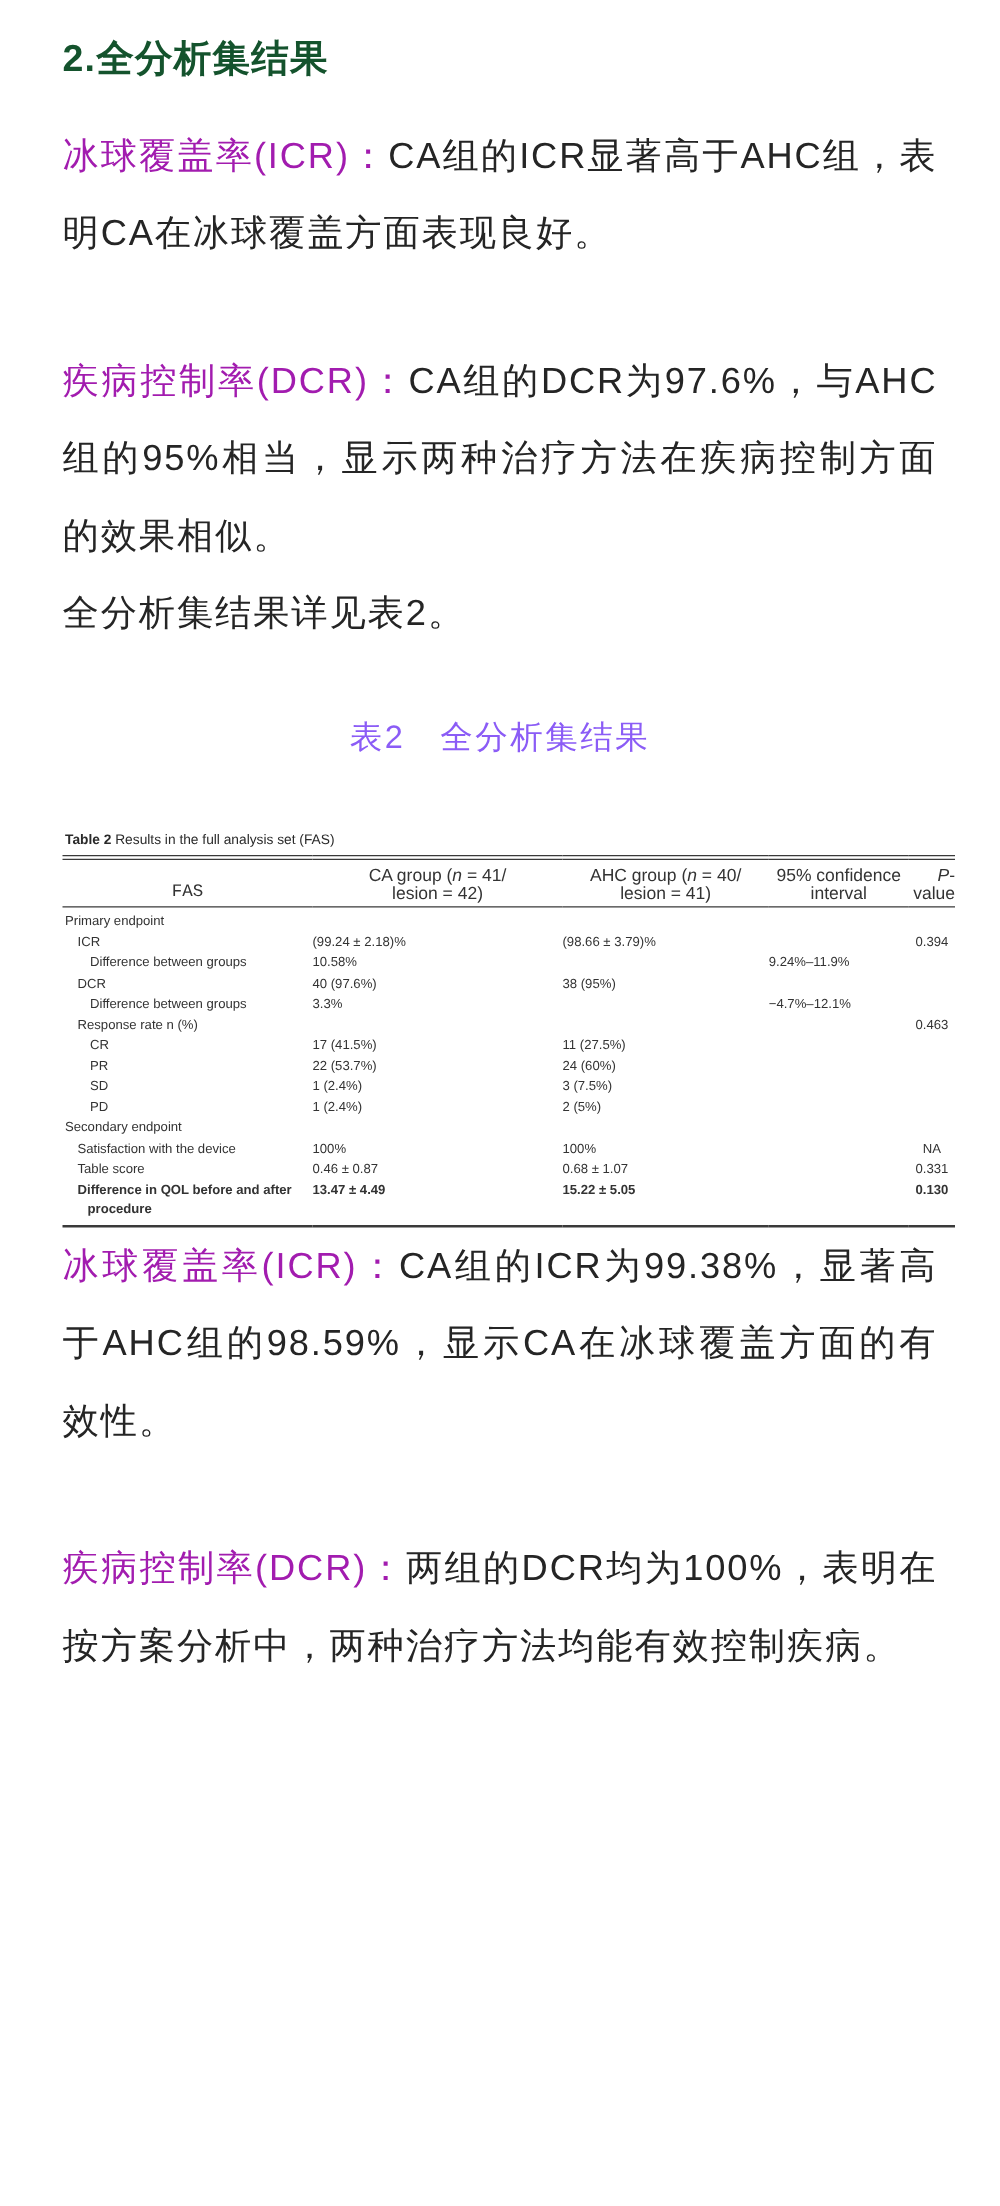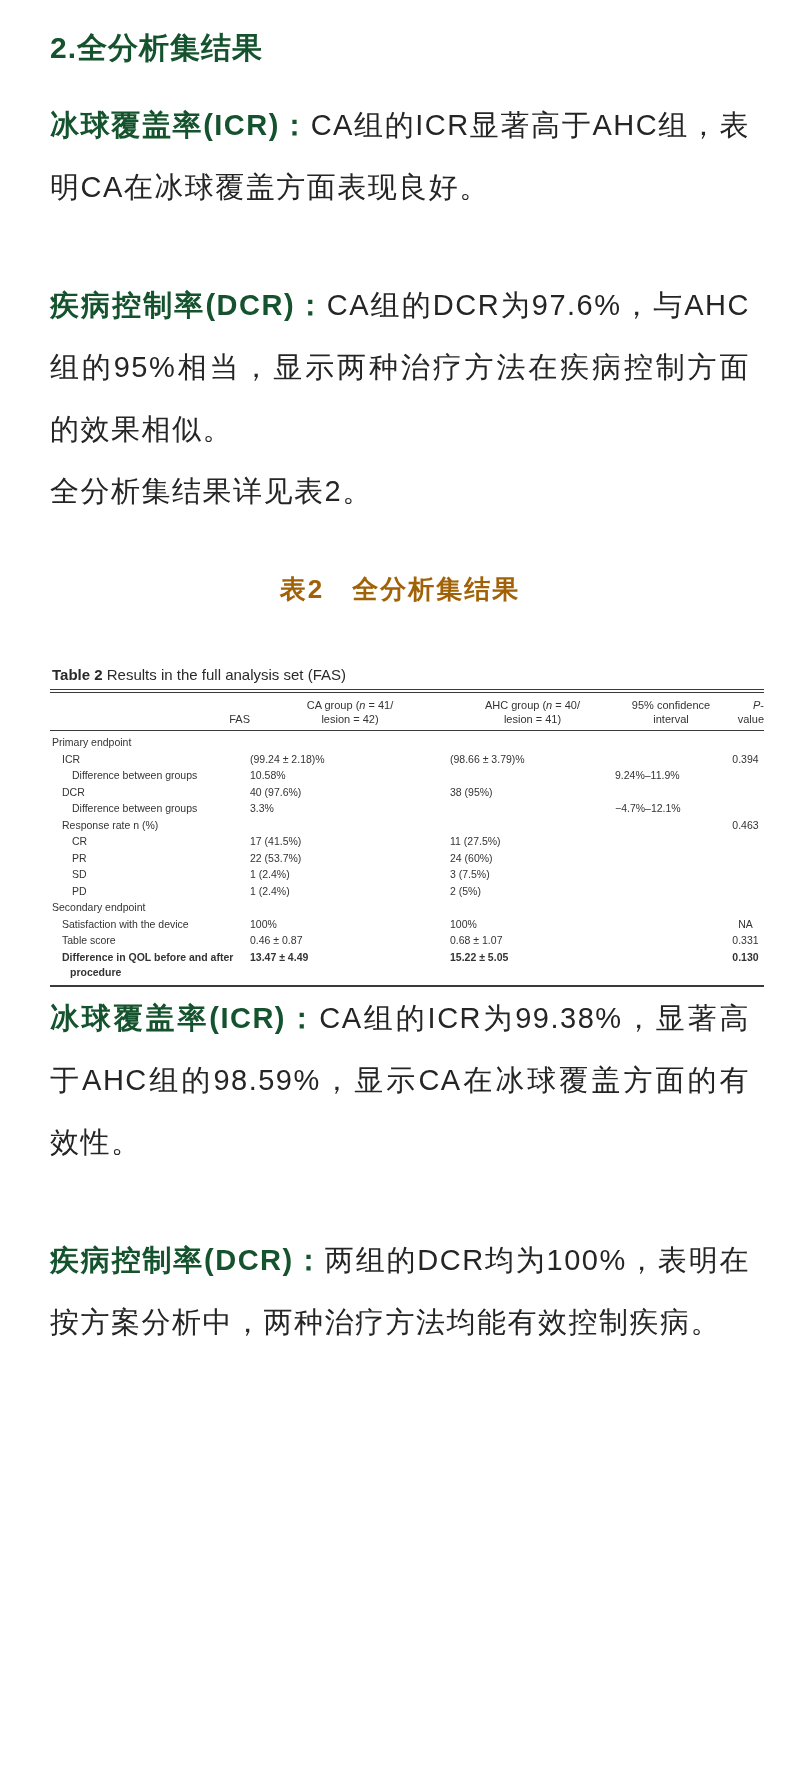--- a/index.html
+++ b/index.html
@@ -21,67 +21,67 @@
     letter-spacing: 1px;
   }
   .sec-heading.second { padding-top: 96px; }
   .para {
     font-size: 29px;
     line-height: 62px;
     margin: 0;
     text-align: justify;
     letter-spacing: 1.5px;
   }
-  .para .lead { font-weight: bold; color: #14532d; }
+  .para .lead { font-weight: normal; color: #a21caf; }
   .para.gap { margin-top: 56px; }
   .table-ref { margin-top: 0; }
 
   .table-caption {
     text-align: center;
-    color: #a16207;
+    color: #8b5cf6;
     font-size: 26px;
-    font-weight: bold;
+    font-weight: normal;
     line-height: 42px;
     margin-top: 46px;
     letter-spacing: 2px;
   }
 
   
   .table-figure {
     margin: 56px auto 0 auto;
     width: 714px;
     color: #333333;
   }
   .table-title {
-    font-size: 15px;
+    font-size: 11px;
     margin: 0 0 6px 2px;
     color: #2a2a2a;
   }
   .table-title b { font-weight: bold; }
   table.journal {
     width: 100%;
     border-collapse: collapse;
     border-top: 4px double #3a3a3a;
     border-bottom: 2.5px solid #3a3a3a;
     table-layout: fixed;
   }
   table.journal col.c1 { width: 200px; }
   table.journal col.c2 { width: 200px; }
   table.journal col.c3 { width: 165px; }
   table.journal col.c4 { width: 112px; }
   table.journal col.c5 { width: 37px; }
   table.journal th {
     font-weight: normal;
-    font-size: 11px;
+    font-size: 14px;
     vertical-align: bottom;
     padding: 5px 0 4px 0;
     border-bottom: 1.5px solid #3a3a3a;
     line-height: 14px;
   }
-  th.h-left  { text-align: right; padding-left: 2px; }
+  th.h-left  { text-align: center; padding-left: 2px; font-family: Liberation Mono, monospace; }
   th.h-mid   { text-align: center; }
   th.h-right { text-align: right; padding-right: 2px; }
   table.journal td {
     font-size: 10.5px;
     line-height: 15.5px;
     padding: 0.5px 0;
     vertical-align: top;
   }
   td.c-label { text-align: left; }
   td.c-label .lbl { display: block; }

